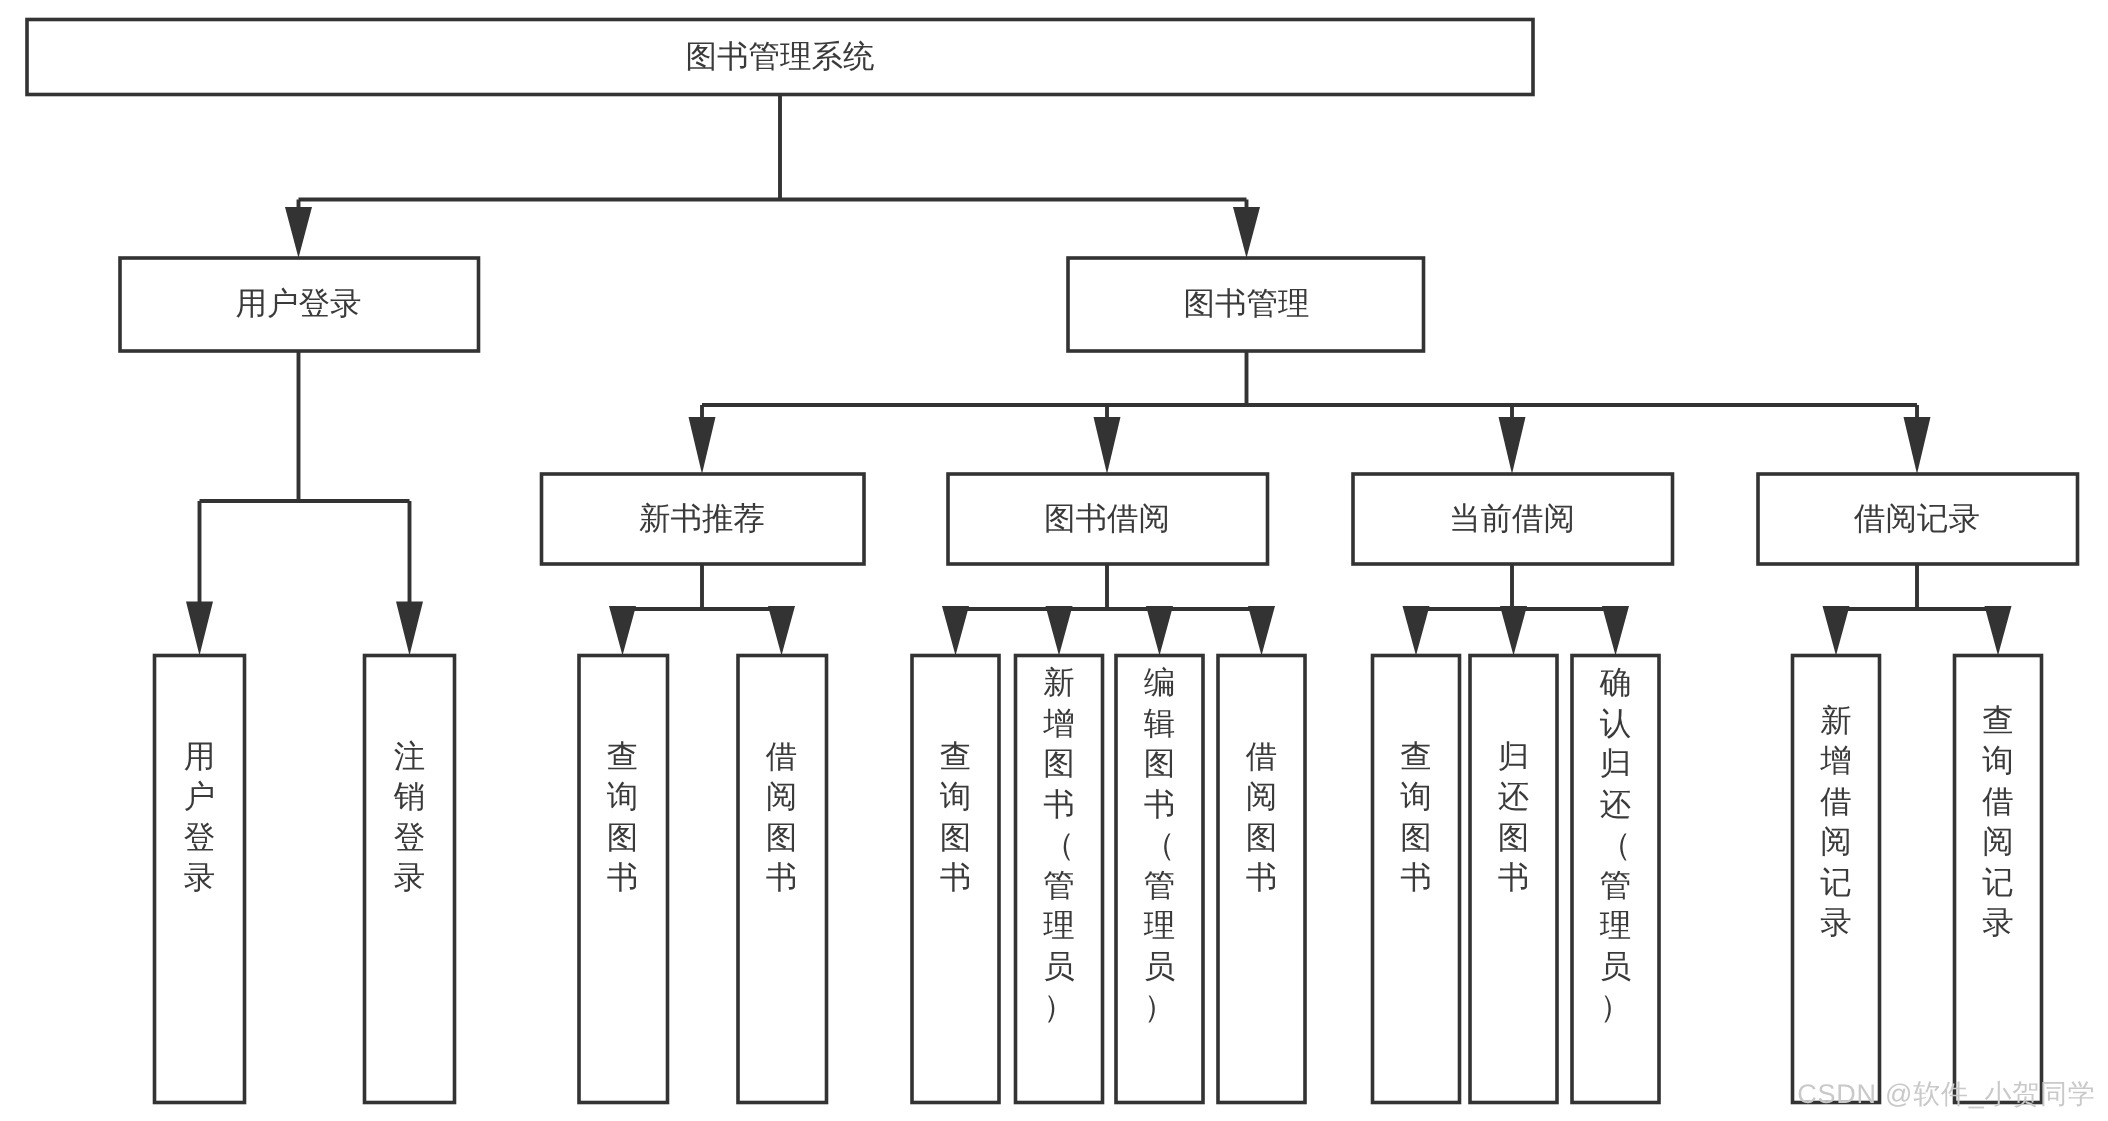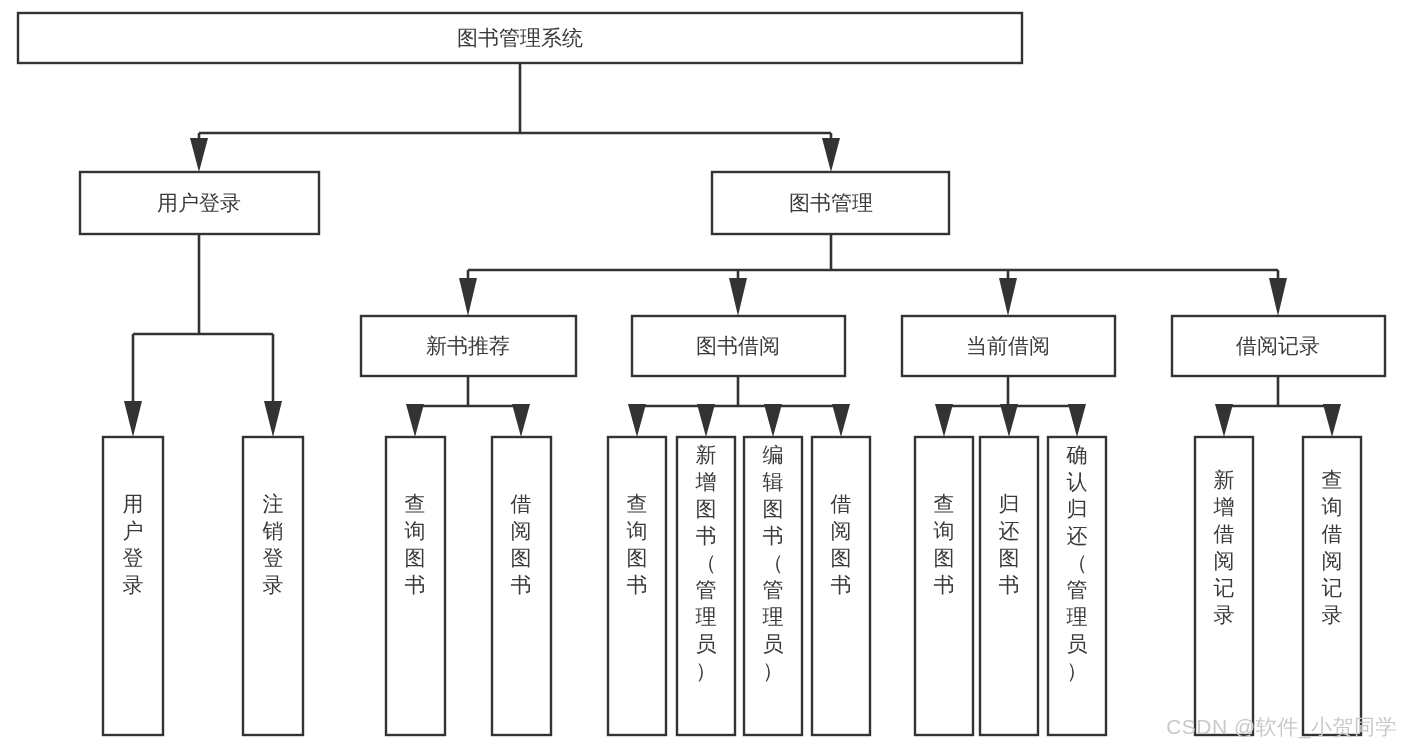--- a/index.html
+++ b/index.html
@@ -51,21 +51,21 @@
     fill: #3a3a3a;
     font-family: "Liberation Sans", "DejaVu Sans", sans-serif;
     font-size: 21px;
     text-anchor: middle;
   }
   .watermark {
     position: absolute;
     right: 8px;
     bottom: 6px;
     color: #c9c9c9;
-    font-size: 21px;
+    font-size: 18px;
     font-family: "Liberation Sans", "DejaVu Sans", sans-serif;
     letter-spacing: 0.5px;
     white-space: nowrap;
     user-select: none;
   }
 </style>
 </head>
 <body>
 
 <div id="diagram-root">

